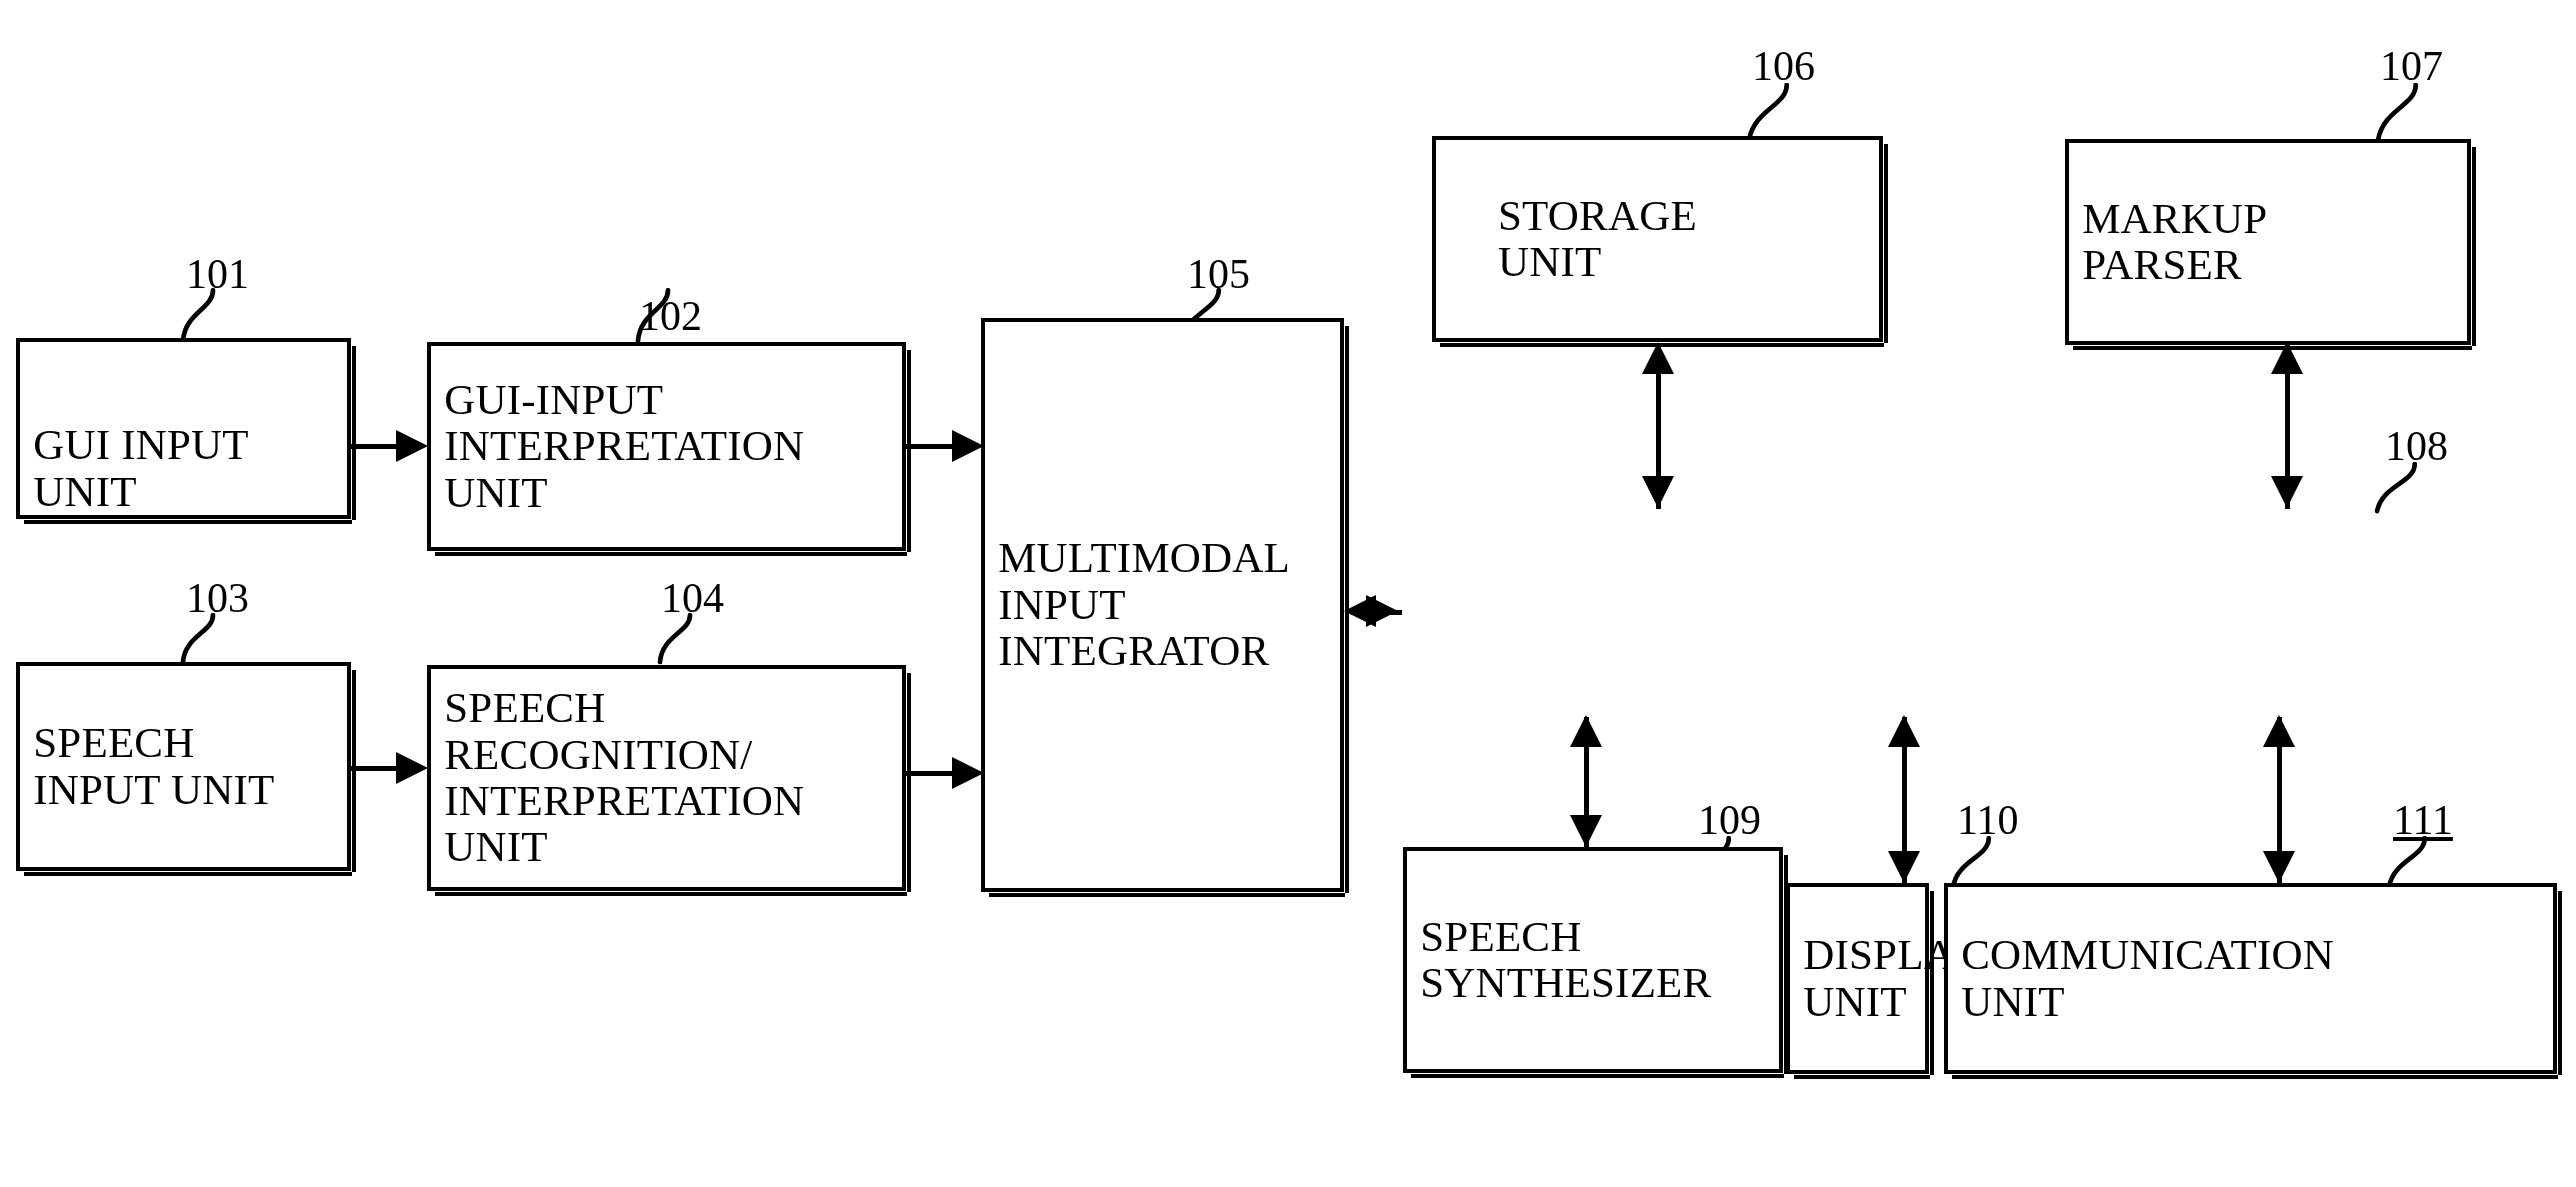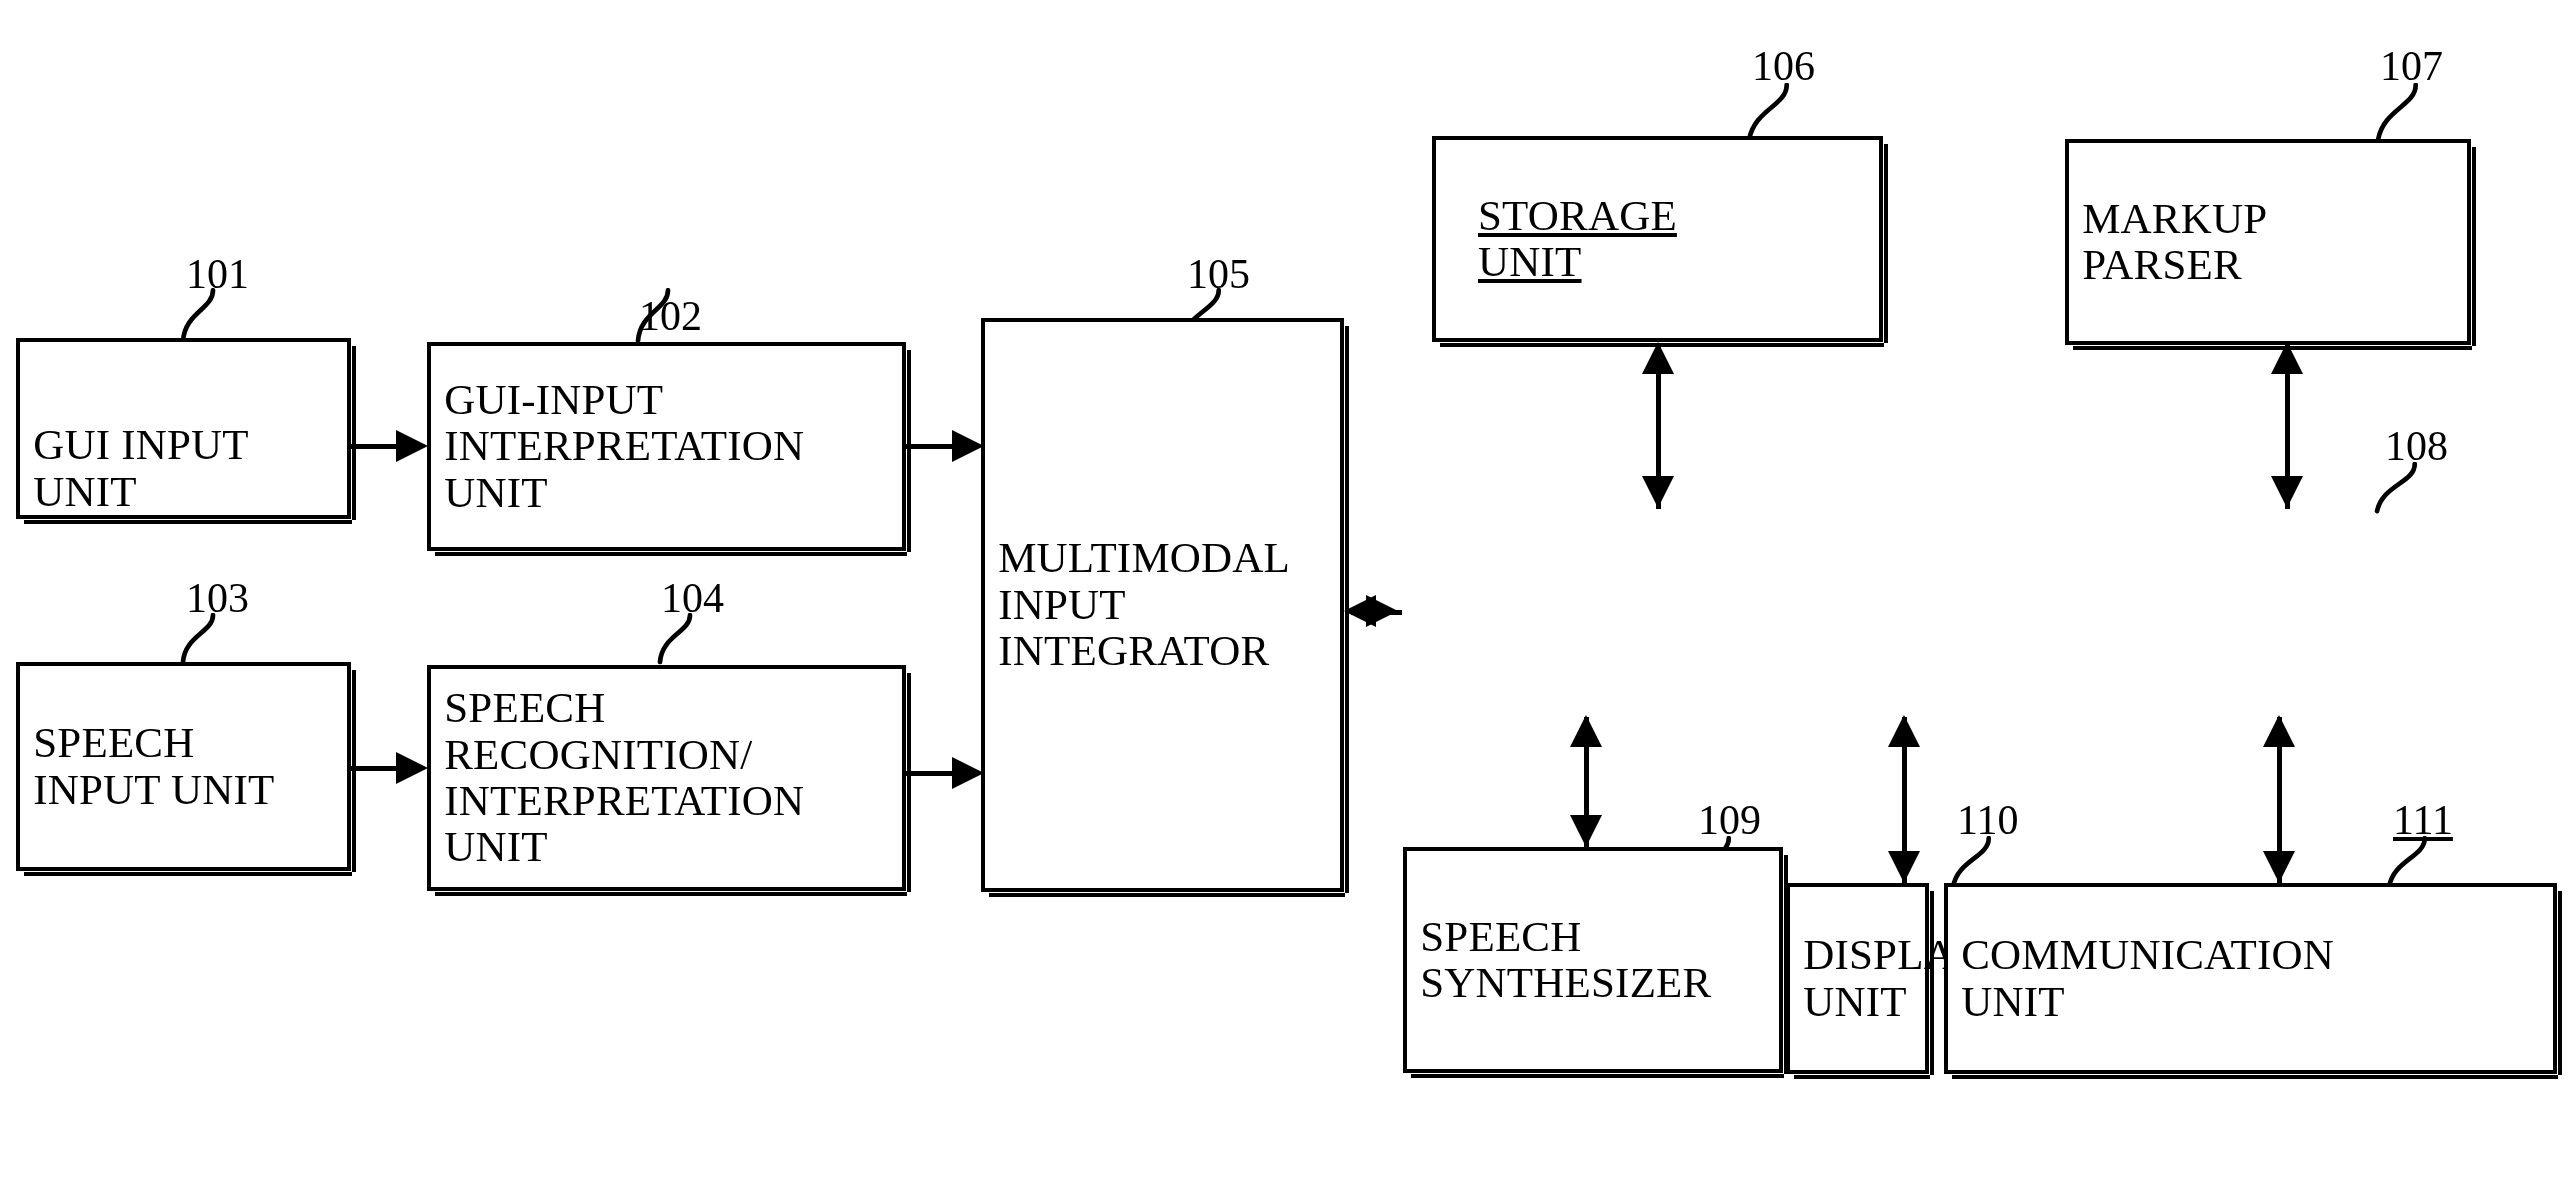--- a/index.html
+++ b/index.html
@@ -50,21 +50,21 @@
   .block .txt {
     display: block;
     padding: 0 13.2px;
     font-size: 43px;
     line-height: 1.08;
     letter-spacing: 0.2px;
     white-space: pre-line;
     text-align: left;
   }
   .block.center .txt { text-align: left; }
-  .block.indent .txt { padding-left: 42px; text-decoration: underline; }
+  .block.indent .txt { padding-left: 62px; }
 
   
   .ref {
     position: absolute;
     font-size: 42px;
     line-height: 1;
     white-space: nowrap;
   }
   
   .leader {

